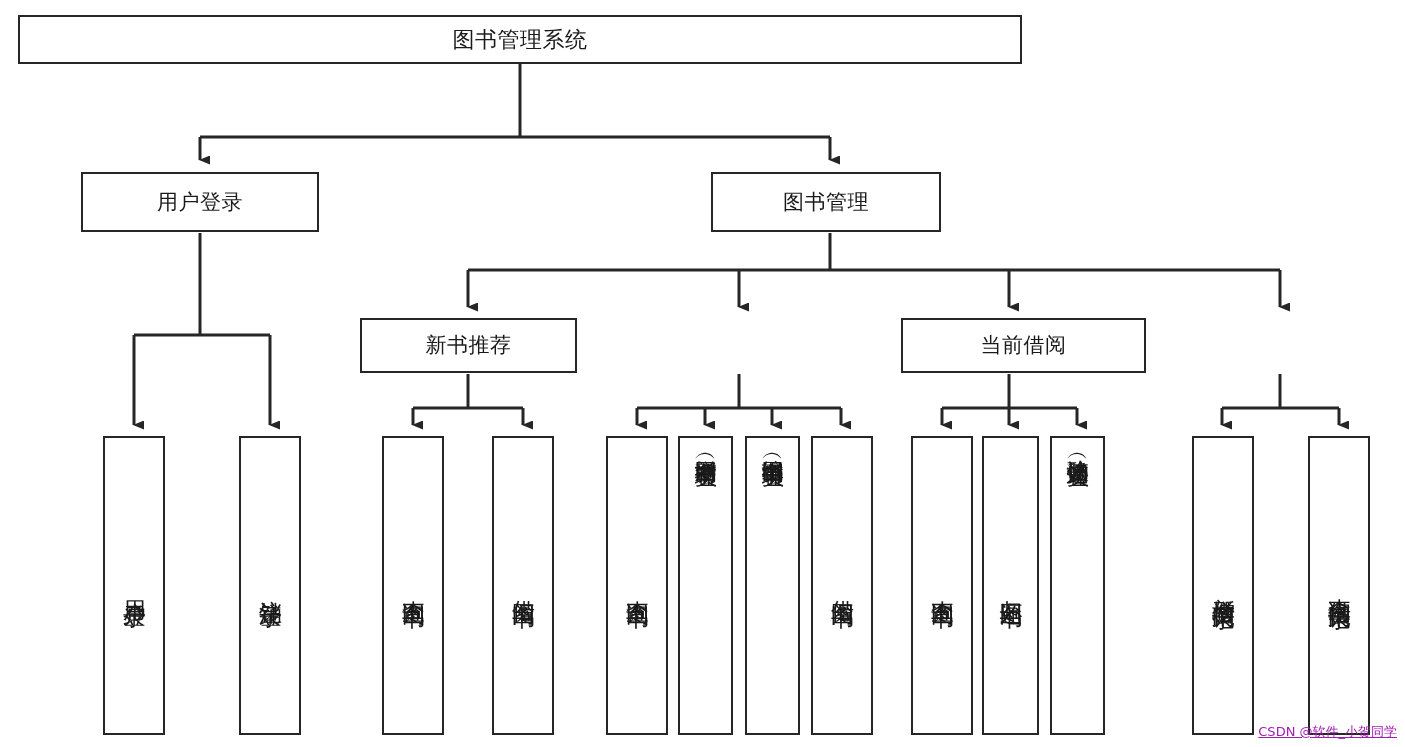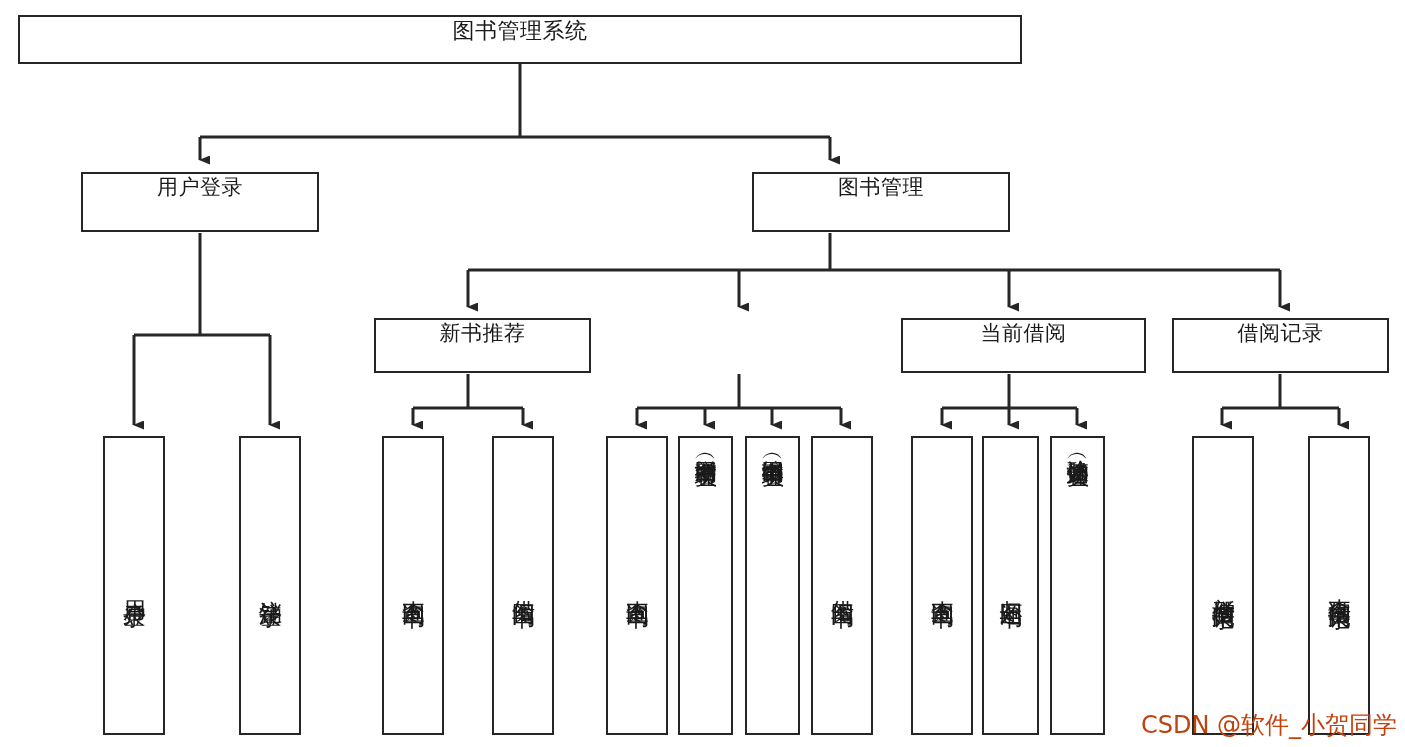--- a/index.html
+++ b/index.html
@@ -25,20 +25,21 @@
     width: 1405px;
     height: 747px;
     pointer-events: none;
   }
   .node {
     position: absolute;
     box-sizing: border-box;
     background: #ffffff;
     border: 2px solid #262626;
     display: flex;
+    align-items: center;
     justify-content: center;
     color: #1a1a1a;
   }
   .node-label {
     display: block;
     text-align: center;
     line-height: 1.25;
     white-space: nowrap;
   }
   
@@ -67,24 +68,25 @@
     font-size: 22px;
     letter-spacing: 1px;
   }
   .node.vert.top-aligned {
     align-items: flex-start;
   }
   #watermark {
     position: absolute;
     right: 8px;
     bottom: 6px;
-    font-size: 24px;
-    color: #c2410c;
+    font-size: 13px;
+    color: #a21caf;
     white-space: nowrap;
     font-family: "DejaVu Sans", "Liberation Sans", sans-serif;
+    text-decoration: underline;
   }
 </style>
 </head>
 <body>
 
 <div id="diagram-root">
 
   <svg id="edge-layer" viewBox="0 0 1405 747" xmlns="http://www.w3.org/2000/svg">
     <defs>
       <marker id="arrowhead" markerWidth="9" markerHeight="11" refX="4.5" refY="10" orient="auto" markerUnits="userSpaceOnUse">
@@ -139,36 +141,33 @@
   </svg>
 
   <div class="node horiz root" style="left:18px; top:15px; width:1004px; height:49px;">
     <span class="node-label">图书管理系统</span>
   </div>
 
   <div class="node horiz" style="left:81px; top:172px; width:238px; height:60px;">
     <span class="node-label">用户登录</span>
   </div>
 
-  <div class="node horiz" style="left:752px; top:172px; width:258px; height:60px;font-family:Liberation Serif, serif;">
+  <div class="node horiz" style="left:711px; top:172px; width:230px; height:60px;font-family:Liberation Serif, serif;">
     <span class="node-label">图书管理</span>
   </div>
 
-  <div class="node horiz" style="left:374px; top:318px; width:217px; height:55px;">
+  <div class="node horiz" style="left:360px; top:318px; width:217px; height:55px;">
     <span class="node-label">新书推荐</span>
   </div>
 
 
   <div class="node horiz" style="left:901px; top:318px; width:245px; height:55px;">
     <span class="node-label">当前借阅</span>
   </div>
 
-  <div class="node horiz" style="left:1172px; top:318px; width:217px; height:55px;">
-    <span class="node-label">借阅记录</span>
-  </div>
 
   <div class="node vert" style="left:103px; top:436px; width:62px; height:299px;">
     <span class="node-label">用户登录</span>
   </div>
 
   <div class="node vert" style="left:239px; top:436px; width:62px; height:299px;">
     <span class="node-label">注销登录</span>
   </div>
 
   <div class="node vert" style="left:382px; top:436px; width:62px; height:299px;">

